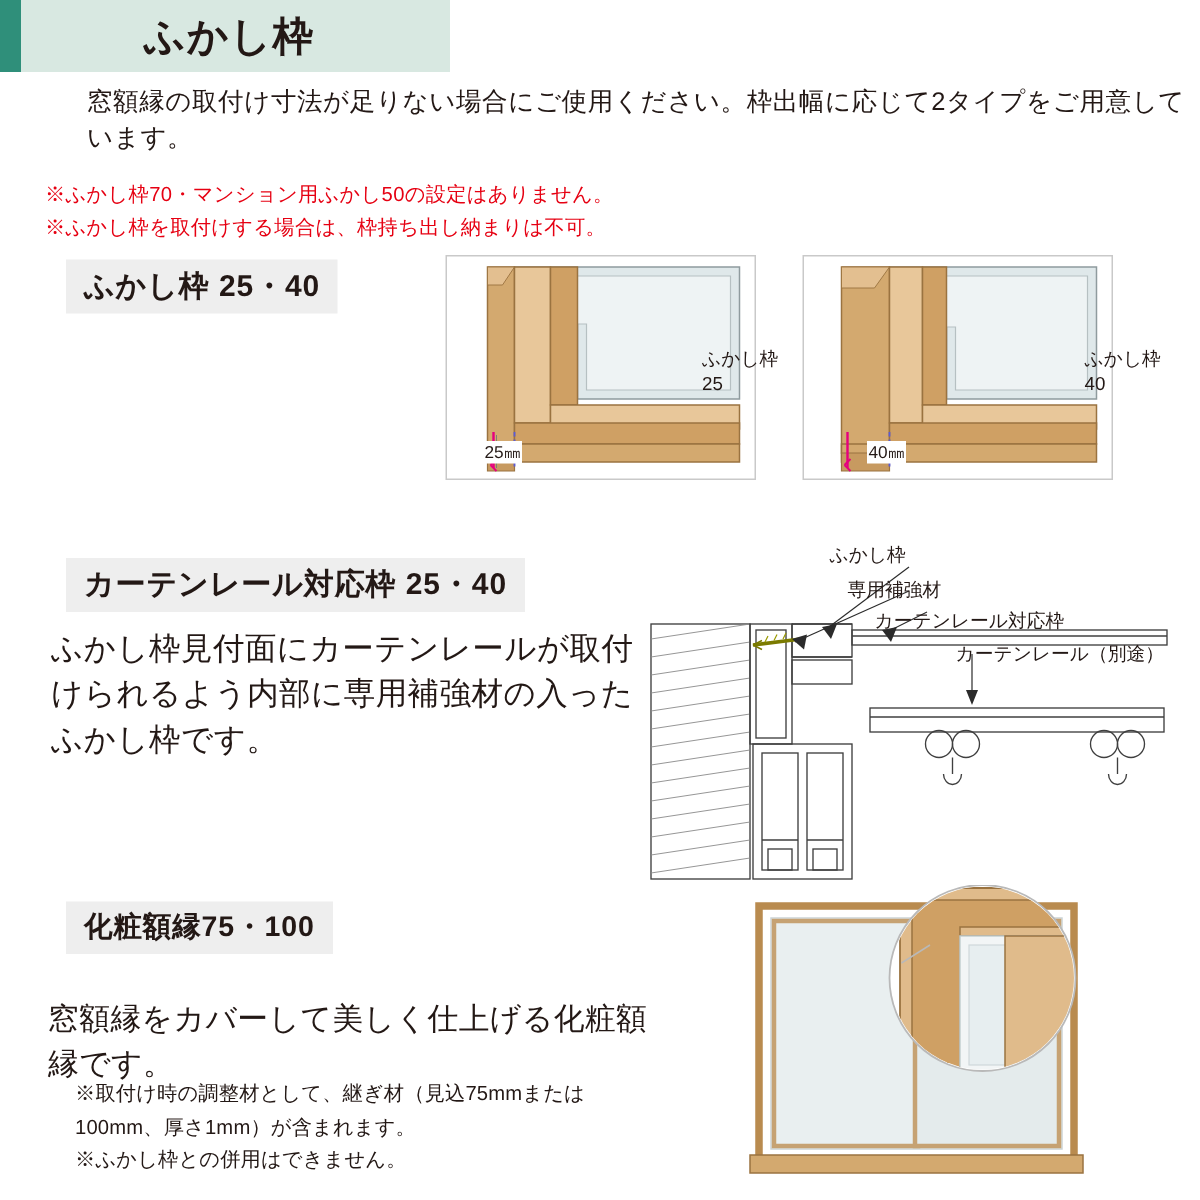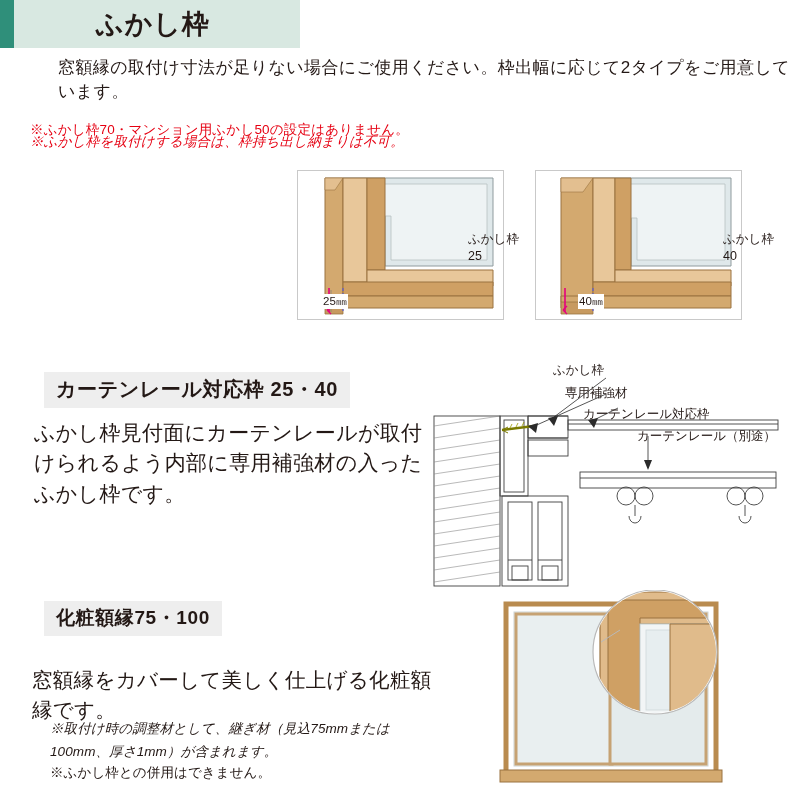--- a/index.html
+++ b/index.html
@@ -33,21 +33,21 @@
   
   .intro{
     position:absolute;left:30px;top:56px;width:740px;
     font-size:17px;line-height:1.42;letter-spacing:0.4px;margin-left:28px;
   }
   .note-red{
     position:absolute;left:30px;width:740px;
     color:#e60012;font-size:13.5px;line-height:1.5;letter-spacing:0.2px;
   }
   .note-red.n1{top:120px;}
-  .note-red.n2{top:132px;font-style:italic;}
+  .note-red.n2{top:142px;}
 
   
   .chip{
     position:absolute;background:#eeeeee;
     font-size:20px;font-weight:bold;letter-spacing:0.6px;
     padding:4px 12px 5px 12px;
     color:#231815;
     white-space:nowrap;
   }
   .chip.s1{left:44px;top:173px;}
@@ -57,21 +57,21 @@
   .body-text{
     position:absolute;font-size:21px;line-height:1.45;letter-spacing:0.3px;
   }
   .body-text.t2{left:34px;top:418px;width:390px;}
   .body-text.t3{left:32px;top:645px;width:400px;font-size:20.5px;margin-top:20px;}
 
   .small-note{
     position:absolute;left:50px;width:390px;
     font-size:13.5px;line-height:1.7;letter-spacing:0.1px;
   }
-  .small-note.m1{top:718px;font-style:italic;}
+  .small-note.m1{top:718px;}
   .small-note.m2{top:762px;}
 
   
   .fig1-box{
     position:absolute;border:1px solid #c9c9c9;background:#fff;
   }
   .fig1-box.a{left:297px;top:170px;width:205px;height:148px;}
   .fig1-box.b{left:535px;top:170px;width:205px;height:148px;}
 
   .fig-label{
@@ -99,20 +99,21 @@
   <div class="header">
     <div class="header-band"></div>
     <div class="header-accent"></div>
     <div class="header-title">ふかし枠</div>
   </div>
 
   <div class="intro">窓額縁の取付け寸法が足りない場合にご使用ください。枠出幅に応じて2タイプをご用意しています。</div>
   <div class="note-red n1">※ふかし枠70・マンション用ふかし50の設定はありません。</div>
   <div class="note-red n2">※ふかし枠を取付けする場合は、枠持ち出し納まりは不可。</div>
 
+  <div class="chip s1">ふかし枠 25・40</div>
 
   <div class="fig1-box a"></div>
   <div class="svg-holder" style="left:297px;top:170px;width:205px;height:148px;">
     <svg width="205" height="148" viewBox="0 0 205 148">
 
       <polygon points="46,8 196,8 196,96 88,96 88,42 46,42" fill="#dfe8ea" stroke="#8f9b9e" stroke-width="1"></polygon>
       <polygon points="52,14 190,14 190,90 94,90 94,46 52,46" fill="#eef3f4" stroke="#b6c0c2" stroke-width="0.8"></polygon>
 
       <polygon points="28,8 46,8 46,132 28,132" fill="#d3a96f" stroke="#9a7340" stroke-width="1"></polygon>
       <polygon points="28,8 46,8 38,20 28,20" fill="#e3bf90" stroke="#9a7340" stroke-width="0.6"></polygon>

